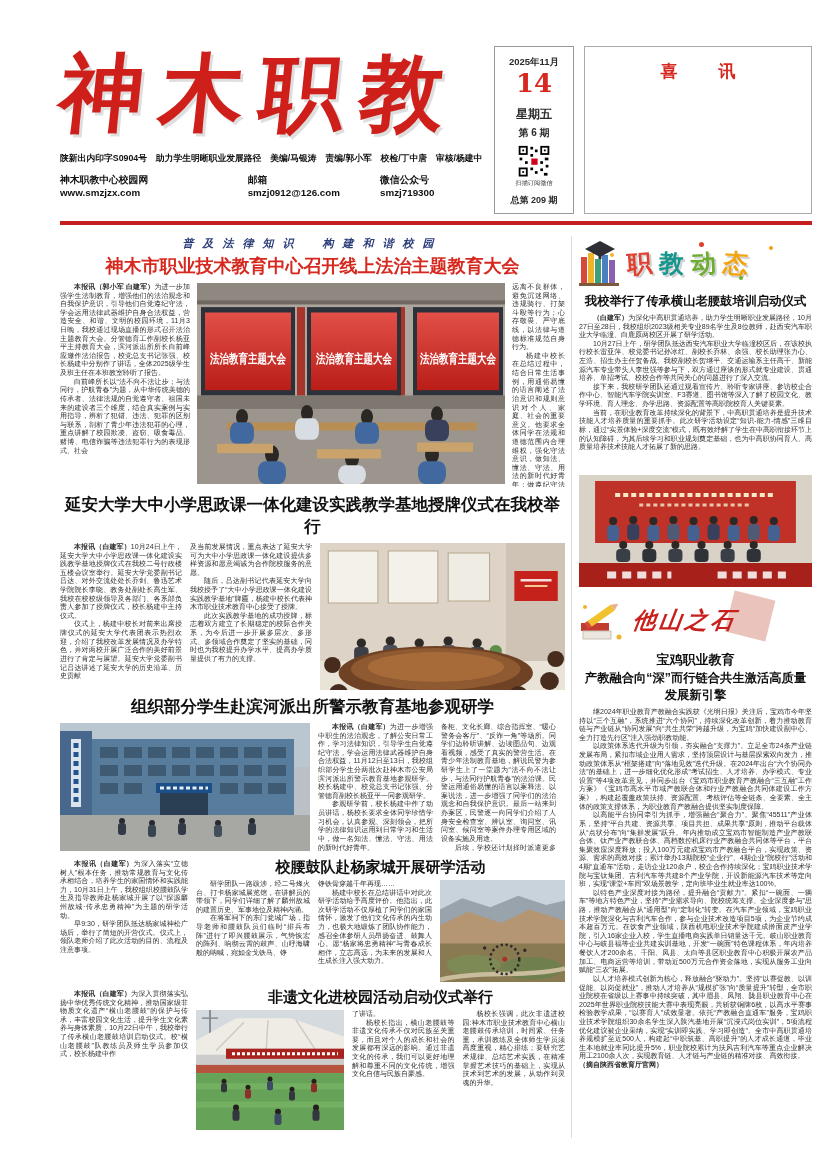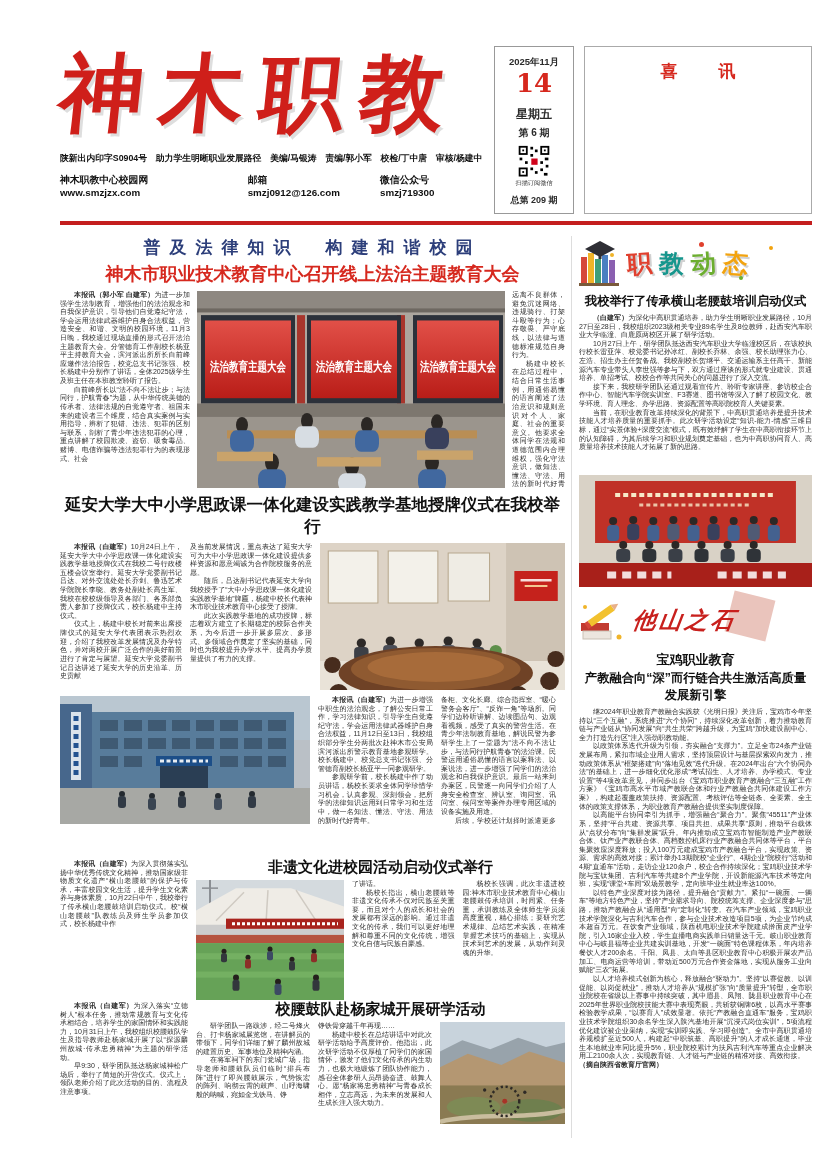--- a/index.html
+++ b/index.html
@@ -41,21 +41,21 @@
   .main-col { width:505px; }
   .divider { width:1px; background:#ddd; margin:0 7px 0 6px; }
   .sidebar { flex:1; display:flex; flex-direction:column; overflow:hidden;}
 
   .main-col p, .sidebar p { font-size:7px; line-height:1.23; text-align:justify; color:#2e2e2e;}
   p.ind { text-indent:2em; }
   .lead { font-weight:bold; }
 
   .art { overflow:hidden; margin-bottom:6px; }
   .kicker { text-align:center; font-family:"DejaVu Serif","Liberation Serif",serif;
-            font-weight:bold; font-size:17px; color:#2c3e7a;
+            font-style:italic; font-weight:bold; font-size:11px; color:#2c3e7a;
             letter-spacing:9px; }
   .ttl-red { text-align:center; color:#d6281e; font-size:18px; font-weight:900; margin:3px 0 5px;}
   .ttl-blk { text-align:center; color:#101010; font-size:16.5px; font-weight:900; margin-bottom:5px;}
   .ttl-sm  { text-align:center; color:#101010; font-size:15px; font-weight:900; margin-bottom:3px;}
 
   .a1 { height:252px; }
   .a1-body { display:flex; gap:7px; height:204px; }
   .a1-c1 { width:130px; overflow:hidden;}
   .a1-center { width:308px; display:flex; flex-direction:column;}
   .a1-under { display:flex; gap:6px; margin-top:3px; flex:1; overflow:hidden;}
@@ -293,20 +293,21 @@
                   <circle cx="222" cy="138" r="9"></circle>
                 <circle cx="12" cy="122" r="8"></circle>
                   <circle cx="228" cy="116" r="8"></circle>
               </g>
             </svg>
           </div>
         </div>
       </article>
 
       <article class="art a3">
+        <h2 class="ttl-blk">组织部分学生赴滨河派出所警示教育基地参观研学</h2>
         <div class="a3-body">
           <div class="a3-photo">
             <svg class="photo" viewBox="0 0 250 128" preserveAspectRatio="none">
               <rect width="250" height="44" fill="#ccd4d9"></rect>
               <rect x="30" y="16" width="204" height="76" fill="#5d7f9b"></rect>
               <g fill="#40586e">
                 <rect x="40" y="24" width="18" height="11"></rect>
                   <rect x="64" y="24" width="18" height="11"></rect>
                   <rect x="88" y="24" width="18" height="11"></rect>
                   <rect x="112" y="24" width="18" height="11"></rect>
@@ -359,20 +360,55 @@
             </svg>
           </div>
           <div class="a3-c">
             <p class="ind"><b class="lead">本报讯（白建军）</b><span>为进一步增强中职生的法治观念，了解公安日常工作，学习法律知识，引导学生自觉遵纪守法，学会运用法律武器维护自身合法权益，11月12日至13日，我校组织部分学生分两批次赴神木市公安局滨河派出所警示教育基地参观研学。校长杨建中、校党总支书记张强、分管德育副校长杨亚平一同参观研学。</span></p>
             <p class="ind">参观研学前，校长杨建中作了动员讲话，杨校长要求全体同学珍惜学习机会，认真参观、深刻领会，把所学的法律知识运用到日常学习和生活中，做一名知法、懂法、守法、用法的新时代好青年。</p>
 
           </div>
           <div class="a3-c">
             <p>备柜、文化长廊、综合指挥室、“暖心警务会客厅”、“反诈一角”等场所。同学们边聆听讲解、边读图品句、边观看视频，感受了真实的警营生活。在青少年法制教育基地，解说民警为参研学生上了一堂题为“法不向不法让步，与法同行护航青春”的法治课。民警运用通俗易懂的语言以案释法、以案说法，进一步增强了同学们的法治观念和自我保护意识。最后一站来到办案区，民警逐一向同学们介绍了人身安全检查室、辨认室、询问室、讯问室、候问室等案件办理专用区域的设备实施及用途。</p>
             <p class="ind">后续，学校还计划择时派遣更多学生赴滨河派出所警示教育基地参观研学。</p>
+          </div>
+        </div>
+      </article>
+
+      <article class="art a4">
+        <div class="a4-c1">
+          <p class="ind"><b class="lead">本报讯（白建军）</b><span>为深入落实“立德树人”根本任务，推动常规教育与文化传承相结合，培养学生的家国情怀和实践能力，10月31日上午，我校组织校腰鼓队学生及指导教师赴杨家城开展了以“探源麟州故城·传承忠勇精神”为主题的研学活动。</span></p>
+          <p class="ind">早9:30，研学团队抵达杨家城神松广场后，举行了简短的开营仪式。仪式上，领队老师介绍了此次活动的目的、流程及注意事项。</p>
+        </div>
+        <div class="a4-right">
+          <h2 class="ttl-sm">校腰鼓队赴杨家城开展研学活动</h2>
+          <div class="a4-row">
+            <div class="a4-c">
+              <p class="ind">研学团队一路跋涉，经二号烽火台、打卡杨家城展览馆，在讲解员的带领下，同学们详细了解了麟州故城的建置历史、军事地位及精神内涵。</p>
+              <p class="ind">在将军祠下的东门瓮城广场，指导老师和腰鼓队员们临时“排兵布阵”进行了即兴腰鼓展示，气势恢宏的阵列、响彻云霄的鼓声、山呼海啸般的呐喊，宛如金戈铁马、铮</p>
+            </div>
+            <div class="a4-c">
+              <p>铮铁骨穿越千年再现……</p>
+              <p class="ind">杨建中校长在总结讲话中对此次研学活动给予高度评价。他指出，此次研学活动不仅厚植了同学们的家国情怀，激发了他们文化传承的内生动力，也极大地锻炼了团队协作能力，感召全体参研人员昂扬奋进、鼓舞人心。愿“杨家将忠勇精神”与青春成长相伴，立志高远，为未来的发展和人生成长注入强大动力。</p>
+            </div>
+            <div class="a4-photo">
+              <svg class="photo" viewBox="0 0 112 90" preserveAspectRatio="none">
+                <rect width="112" height="30" fill="#c8d3dc"></rect>
+                <polygon points="0,26 20,16 45,24 70,14 95,22 112,18 112,42 0,42" fill="#98a3ab"></polygon>
+                <polygon points="0,40 25,28 55,38 80,26 112,36 112,62 0,62" fill="#b49772"></polygon>
+                <rect y="56" width="112" height="34" fill="#8a7a52"></rect>
+                <ellipse cx="30" cy="75" rx="24" ry="9" fill="#7e8a55"></ellipse>
+                <ellipse cx="82" cy="78" rx="28" ry="10" fill="#6f7f4e"></ellipse>
+                <path d="M0,88 C30,80 80,86 112,78" stroke="#c9bd9e" stroke-width="4" fill="none"></path>
+                <circle cx="58" cy="70" r="13" fill="none" stroke="#2e2a26" stroke-width="2.2" stroke-dasharray="2,2.4"></circle>
+                <circle cx="58" cy="70" r="2.2" fill="#a83327"></circle>
+                <circle cx="40" cy="60" r="1.5" fill="#2e2a26"></circle>
+                  <circle cx="76" cy="62" r="1.5" fill="#2e2a26"></circle>
+              </svg>
+            </div>
           </div>
         </div>
       </article>
 
       <article class="art a5">
         <div class="a5-c1">
           <p class="ind"><b class="lead">本报讯（白建军）</b><span>为深入贯彻落实弘扬中华优秀传统文化精神，推动国家级非物质文化遗产“横山老腰鼓”的保护与传承，丰富校园文化生活，提升学生文化素养与身体素质，10月22日中午，我校举行了传承横山老腰鼓培训启动仪式。校“横山老腰鼓”队教练员及师生学员参加仪式，校长杨建中作</span></p>
         </div>
         <div class="a5-right">
           <h2 class="ttl-sm">非遗文化进校园活动启动仪式举行</h2>
@@ -411,55 +447,20 @@
                     <rect x="116.5" y="98" width="7" height="11" rx="2.5" fill="#33373c"></rect>
                 </g>
               </svg>
             </div>
             <div class="a5-c">
               <p>了讲话。</p>
               <p class="ind">杨校长指出，横山老腰鼓等非遗文化传承不仅对民族至关重要，而且对个人的成长和社会的发展都有深远的影响。通过非遗文化的传承，我们可以更好地理解和尊重不同的文化传统，增强文化自信与民族自豪感。</p>
             </div>
             <div class="a5-c">
               <p class="ind">杨校长强调，此次非遗进校园:神木市职业技术教育中心横山老腰鼓传承培训，时间紧、任务重，承训教练及全体师生学员须高度重视，精心排练；要研究艺术规律、总结艺术实践，在精准掌握艺术技巧的基础上，实现从技术到艺术的发展，从动作到灵魂的升华。</p>
-            </div>
-          </div>
-        </div>
-      </article>
-
-      <article class="art a4">
-        <div class="a4-c1">
-          <p class="ind"><b class="lead">本报讯（白建军）</b><span>为深入落实“立德树人”根本任务，推动常规教育与文化传承相结合，培养学生的家国情怀和实践能力，10月31日上午，我校组织校腰鼓队学生及指导教师赴杨家城开展了以“探源麟州故城·传承忠勇精神”为主题的研学活动。</span></p>
-          <p class="ind">早9:30，研学团队抵达杨家城神松广场后，举行了简短的开营仪式。仪式上，领队老师介绍了此次活动的目的、流程及注意事项。</p>
-        </div>
-        <div class="a4-right">
-          <h2 class="ttl-sm">校腰鼓队赴杨家城开展研学活动</h2>
-          <div class="a4-row">
-            <div class="a4-c">
-              <p class="ind">研学团队一路跋涉，经二号烽火台、打卡杨家城展览馆，在讲解员的带领下，同学们详细了解了麟州故城的建置历史、军事地位及精神内涵。</p>
-              <p class="ind">在将军祠下的东门瓮城广场，指导老师和腰鼓队员们临时“排兵布阵”进行了即兴腰鼓展示，气势恢宏的阵列、响彻云霄的鼓声、山呼海啸般的呐喊，宛如金戈铁马、铮</p>
-            </div>
-            <div class="a4-c">
-              <p>铮铁骨穿越千年再现……</p>
-              <p class="ind">杨建中校长在总结讲话中对此次研学活动给予高度评价。他指出，此次研学活动不仅厚植了同学们的家国情怀，激发了他们文化传承的内生动力，也极大地锻炼了团队协作能力，感召全体参研人员昂扬奋进、鼓舞人心。愿“杨家将忠勇精神”与青春成长相伴，立志高远，为未来的发展和人生成长注入强大动力。</p>
-            </div>
-            <div class="a4-photo">
-              <svg class="photo" viewBox="0 0 112 90" preserveAspectRatio="none">
-                <rect width="112" height="30" fill="#c8d3dc"></rect>
-                <polygon points="0,26 20,16 45,24 70,14 95,22 112,18 112,42 0,42" fill="#98a3ab"></polygon>
-                <polygon points="0,40 25,28 55,38 80,26 112,36 112,62 0,62" fill="#b49772"></polygon>
-                <rect y="56" width="112" height="34" fill="#8a7a52"></rect>
-                <ellipse cx="30" cy="75" rx="24" ry="9" fill="#7e8a55"></ellipse>
-                <ellipse cx="82" cy="78" rx="28" ry="10" fill="#6f7f4e"></ellipse>
-                <path d="M0,88 C30,80 80,86 112,78" stroke="#c9bd9e" stroke-width="4" fill="none"></path>
-                <circle cx="58" cy="70" r="13" fill="none" stroke="#2e2a26" stroke-width="2.2" stroke-dasharray="2,2.4"></circle>
-                <circle cx="58" cy="70" r="2.2" fill="#a83327"></circle>
-                <circle cx="40" cy="60" r="1.5" fill="#2e2a26"></circle>
-                  <circle cx="76" cy="62" r="1.5" fill="#2e2a26"></circle>
-              </svg>
             </div>
           </div>
         </div>
       </article>
     </main>
 
     <div class="divider"></div>
 
     <aside class="sidebar">
 

